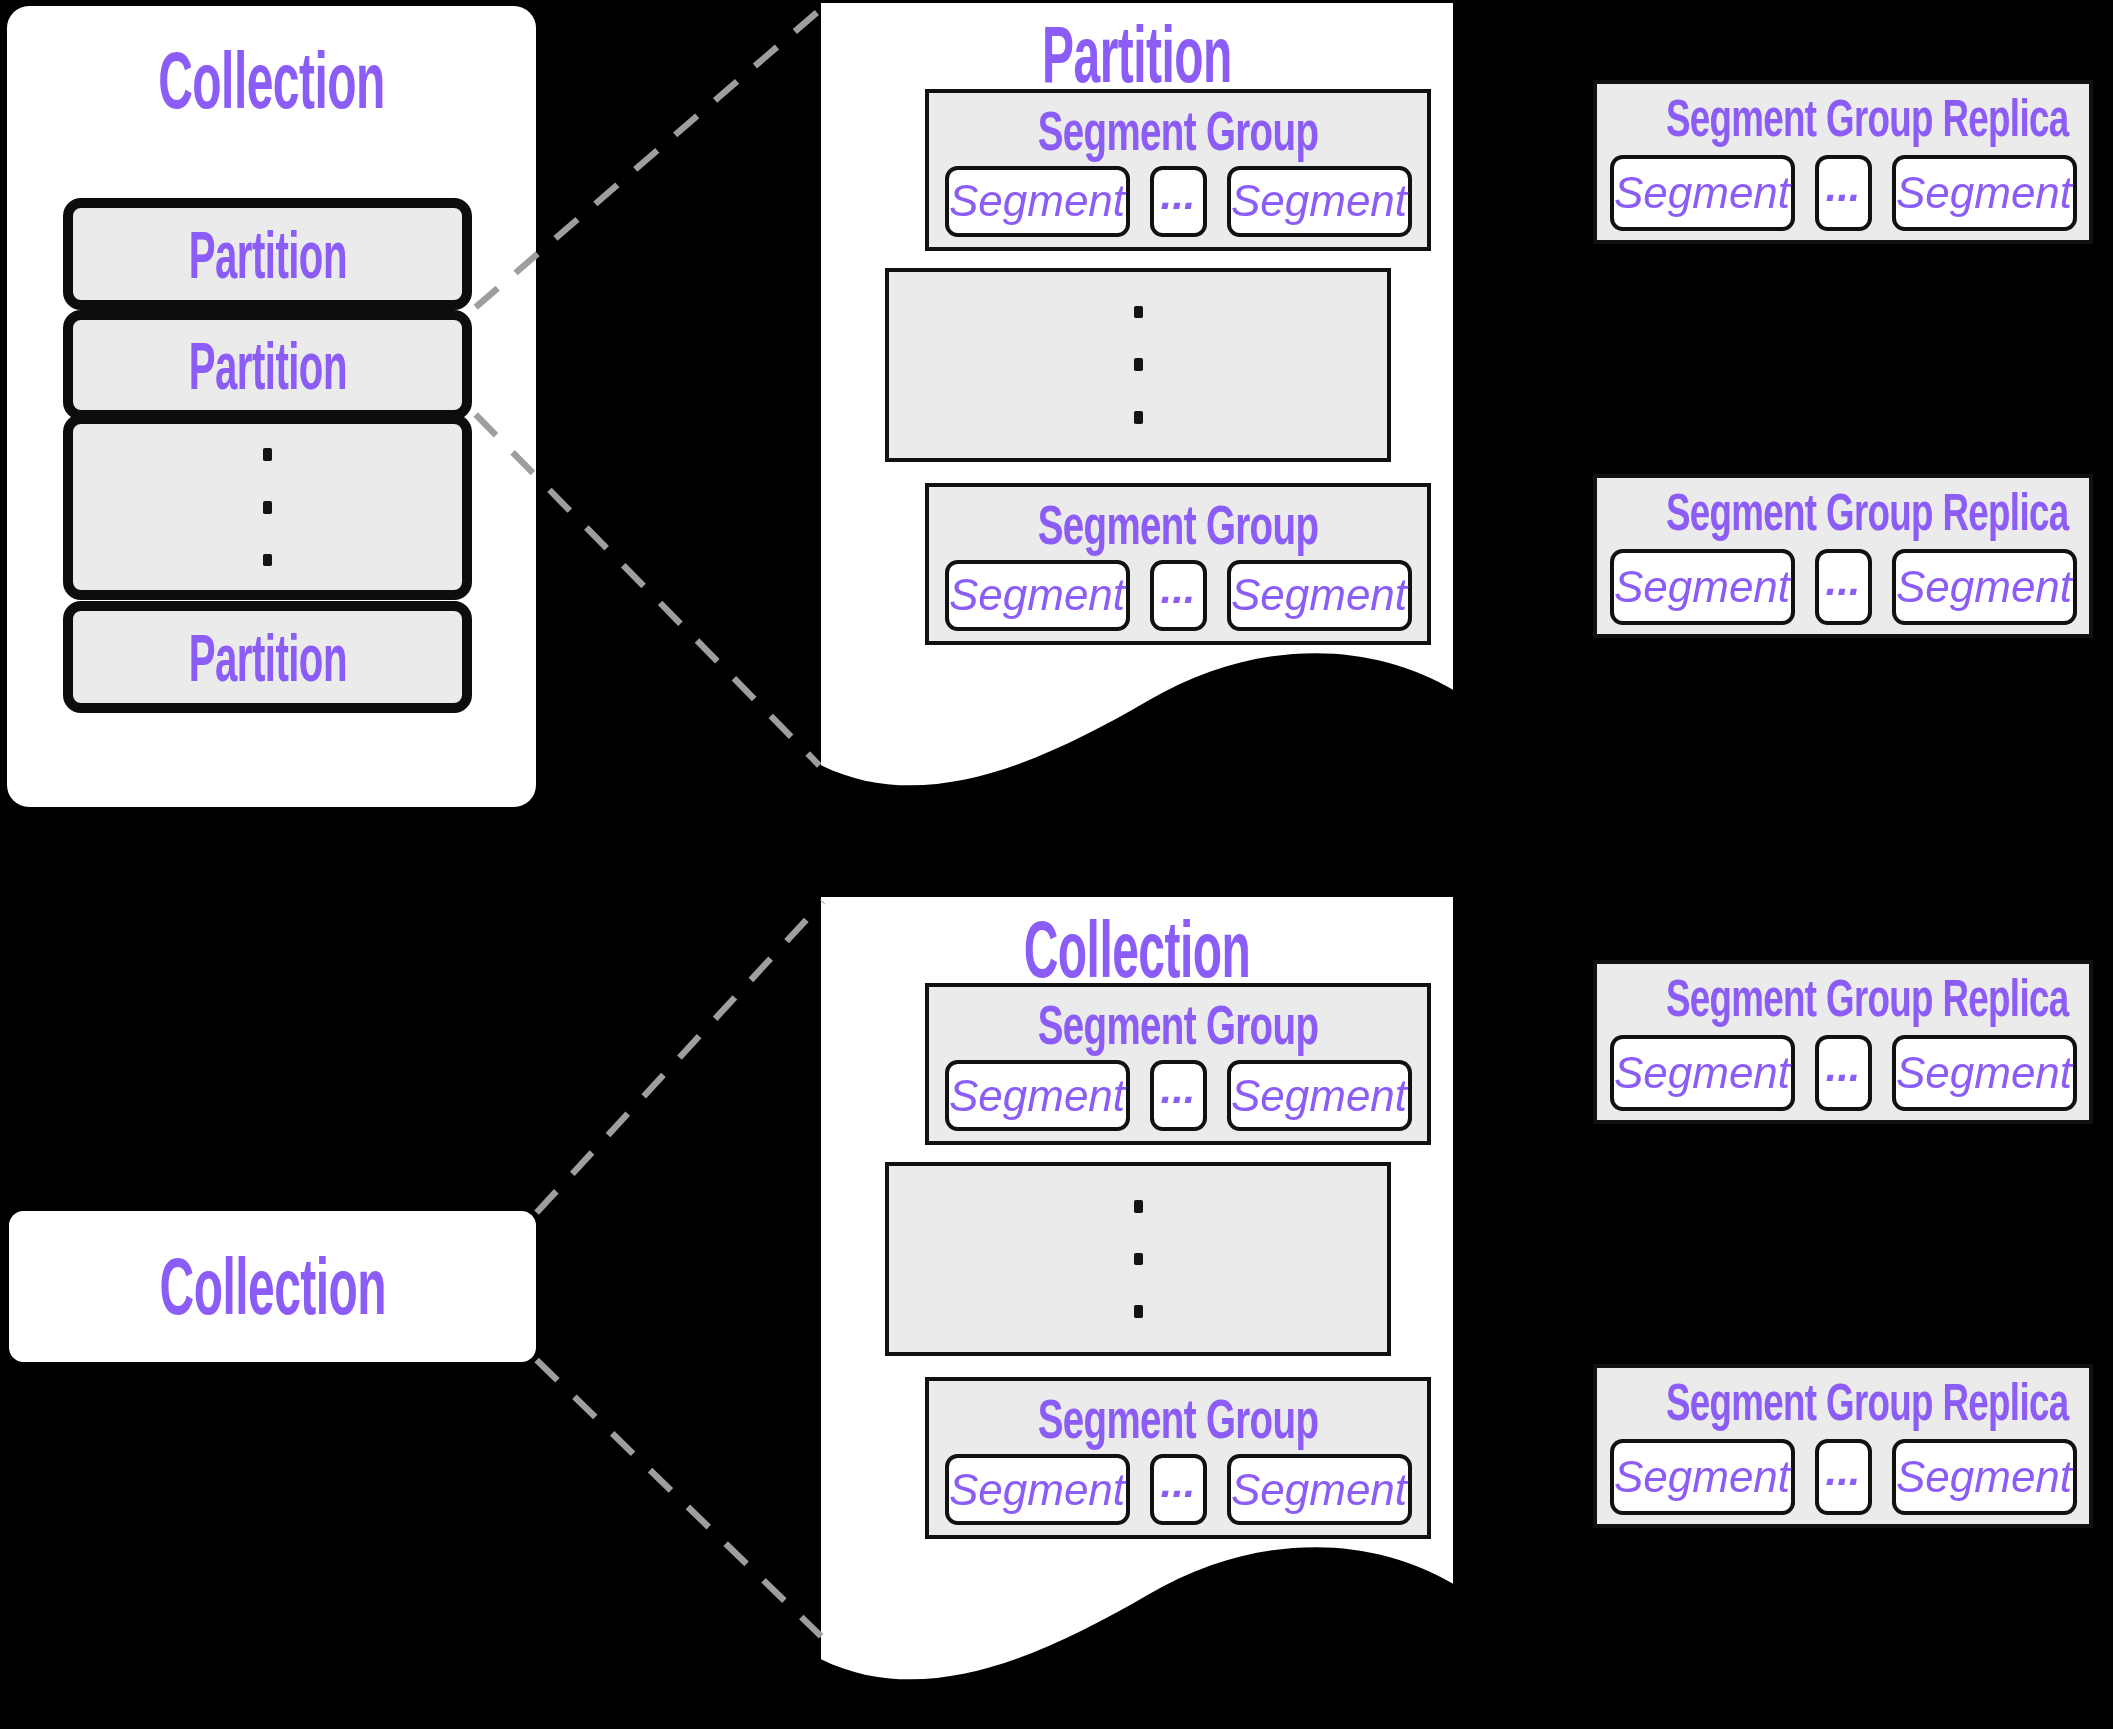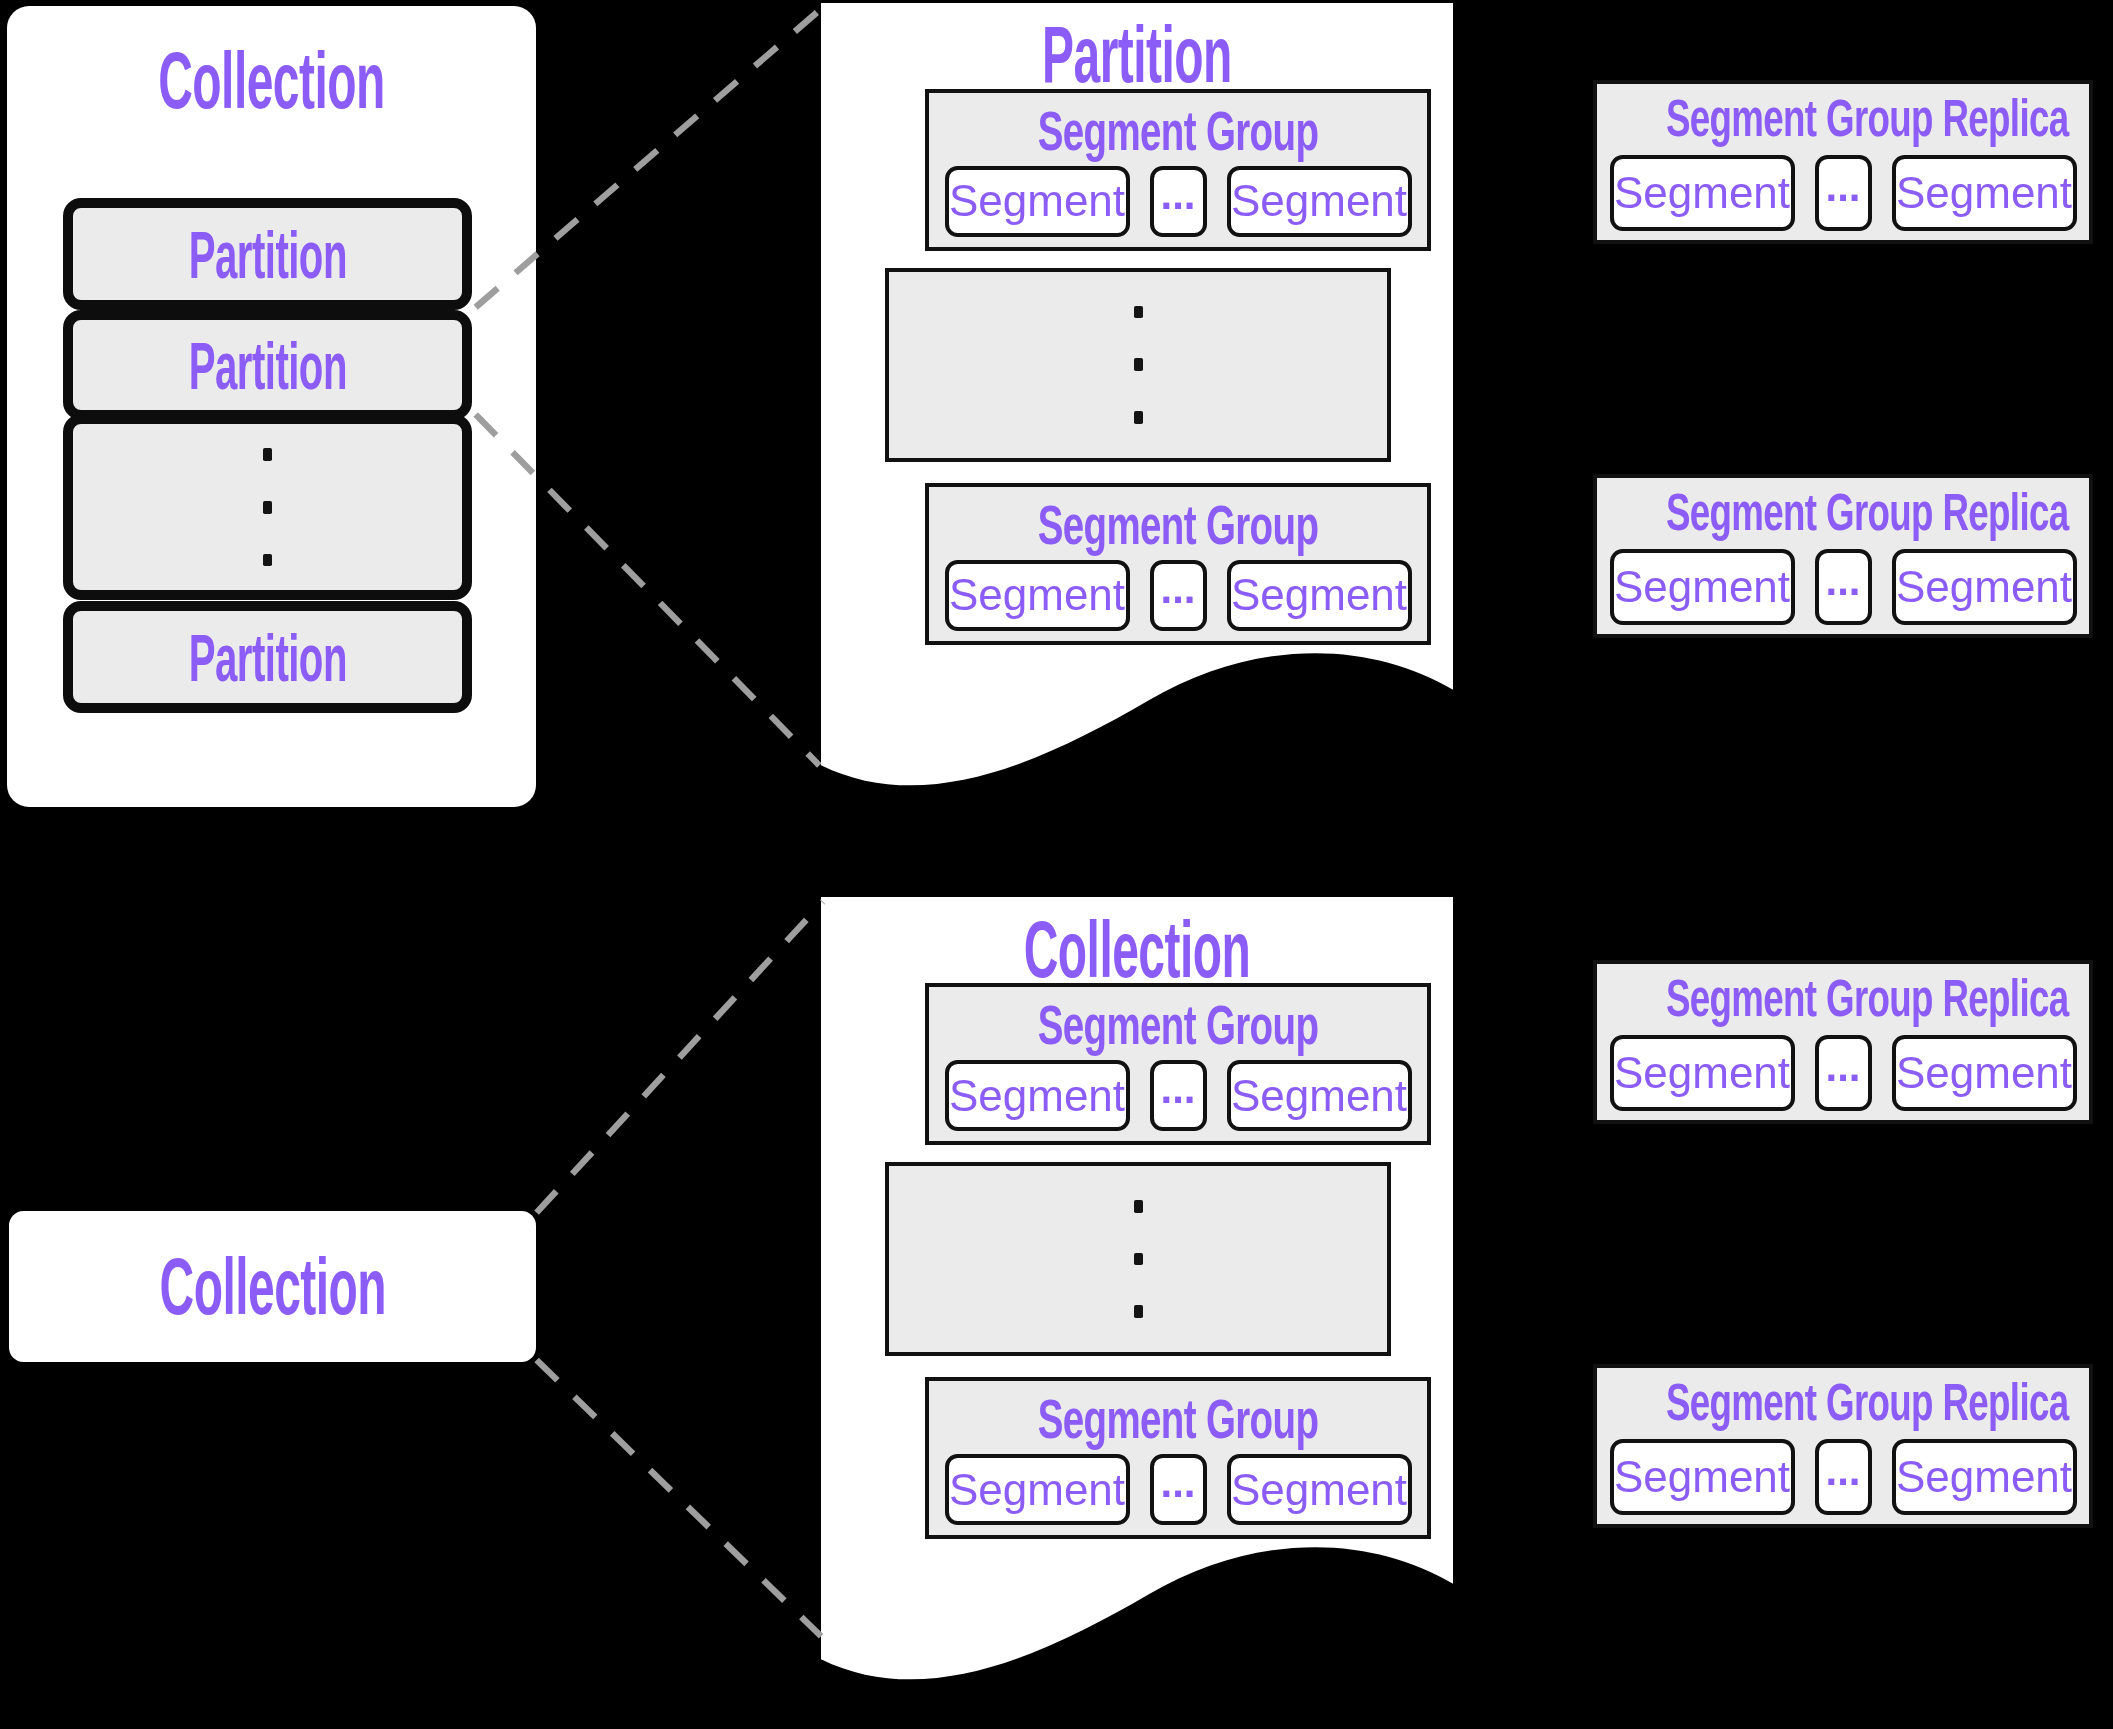--- a/index.html
+++ b/index.html
@@ -40,21 +40,21 @@
   .doc > svg.shape{position:absolute;left:0;top:0;z-index:0;}
   .doc .inner{position:absolute;left:0;top:0;width:100%;height:100%;z-index:1;}
   .doc .dtitle{left:0;top:12.7px;width:100%;}
   .sgbox{left:56px;width:506px;height:162px;background:#ebebeb;border:4.5px solid #111;box-sizing:border-box;margin-left:48px;}
   .sg-a{top:86px;}
   .sg-b{top:480px;}
   .docdots{left:64px;top:265px;width:506px;height:194px;background:#ebebeb;border:4.5px solid #111;box-sizing:border-box;}
   .sgbox .sgtitle{left:0;top:11px;width:100%;}
   .segrow{left:0;top:73px;width:100%;display:flex;justify-content:center;align-items:center;gap:20px;}
   .seg{height:71px;background:#fff;border:4.5px solid #111;border-radius:12.7px;box-sizing:border-box;
-       display:flex;align-items:center;justify-content:center;}
+       display:flex;align-items:center;justify-content:center;font-style:italic;}
   .seg.wide{width:185px;}
   .seg.dots3{width:57px;font-weight:700;font-size:42px;line-height:1;padding-bottom:12.7px;}
   
   .replica{left:1593px;width:500px;height:164px;background:#ebebeb;border:4.5px solid #111;box-sizing:border-box;}
   .replica .rtitle{left:0;top:9px;width:100%;}
   .replica .segrow{top:71px;}
   .replica .seg{height:76px;}
   .r1{top:80px;} .r2{top:474px;} .r3{top:960px;} .r4{top:1364px;}
   
   .overlay{position:absolute;left:0;top:0;z-index:5;pointer-events:none;}

